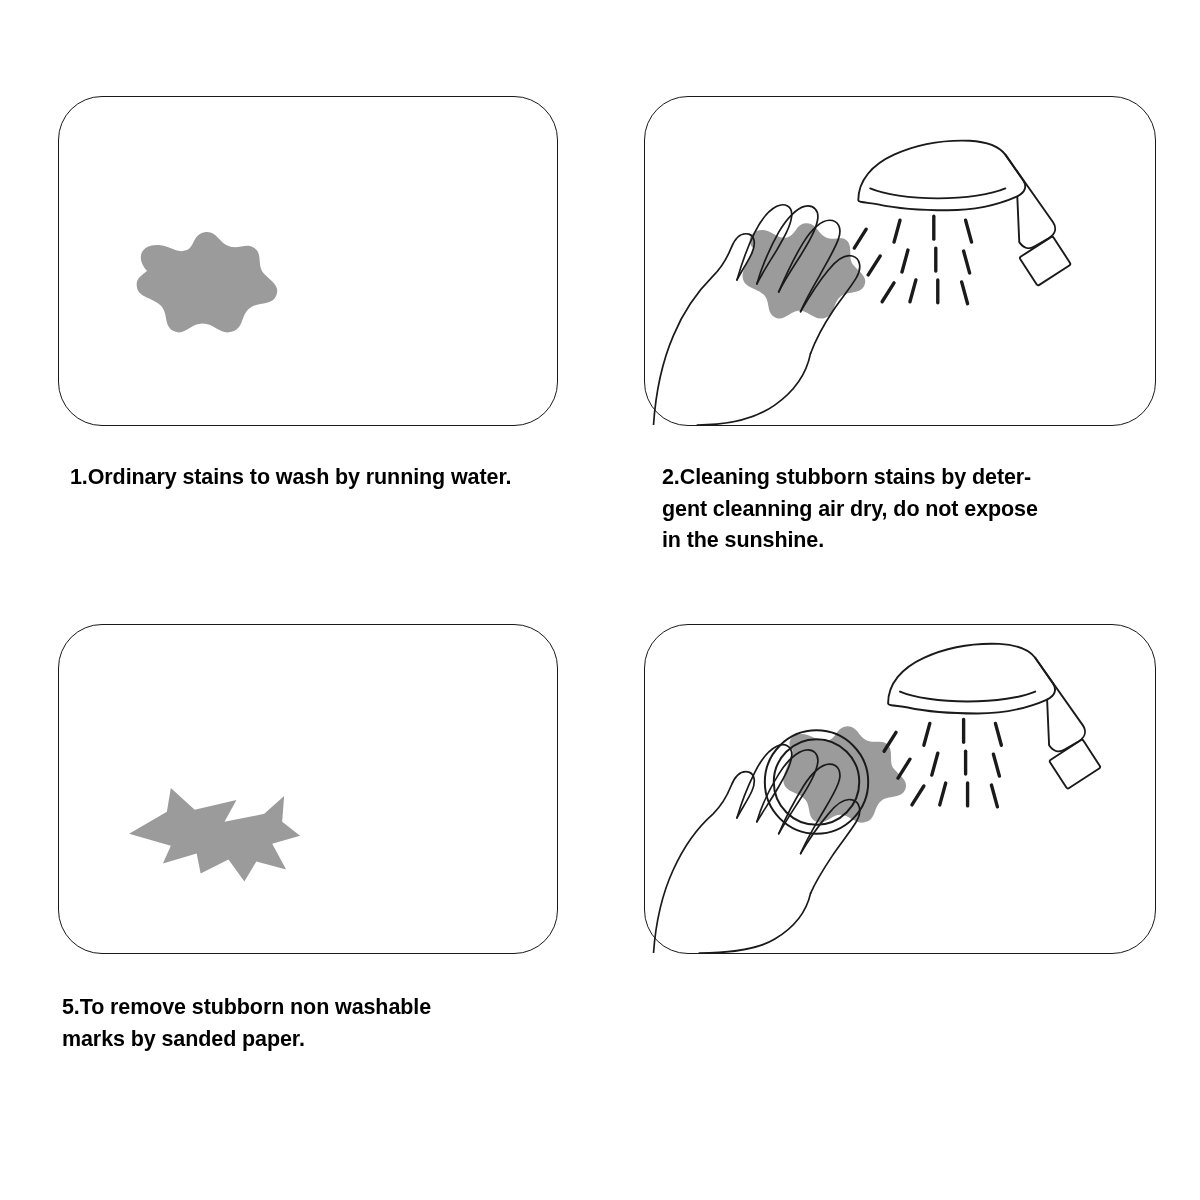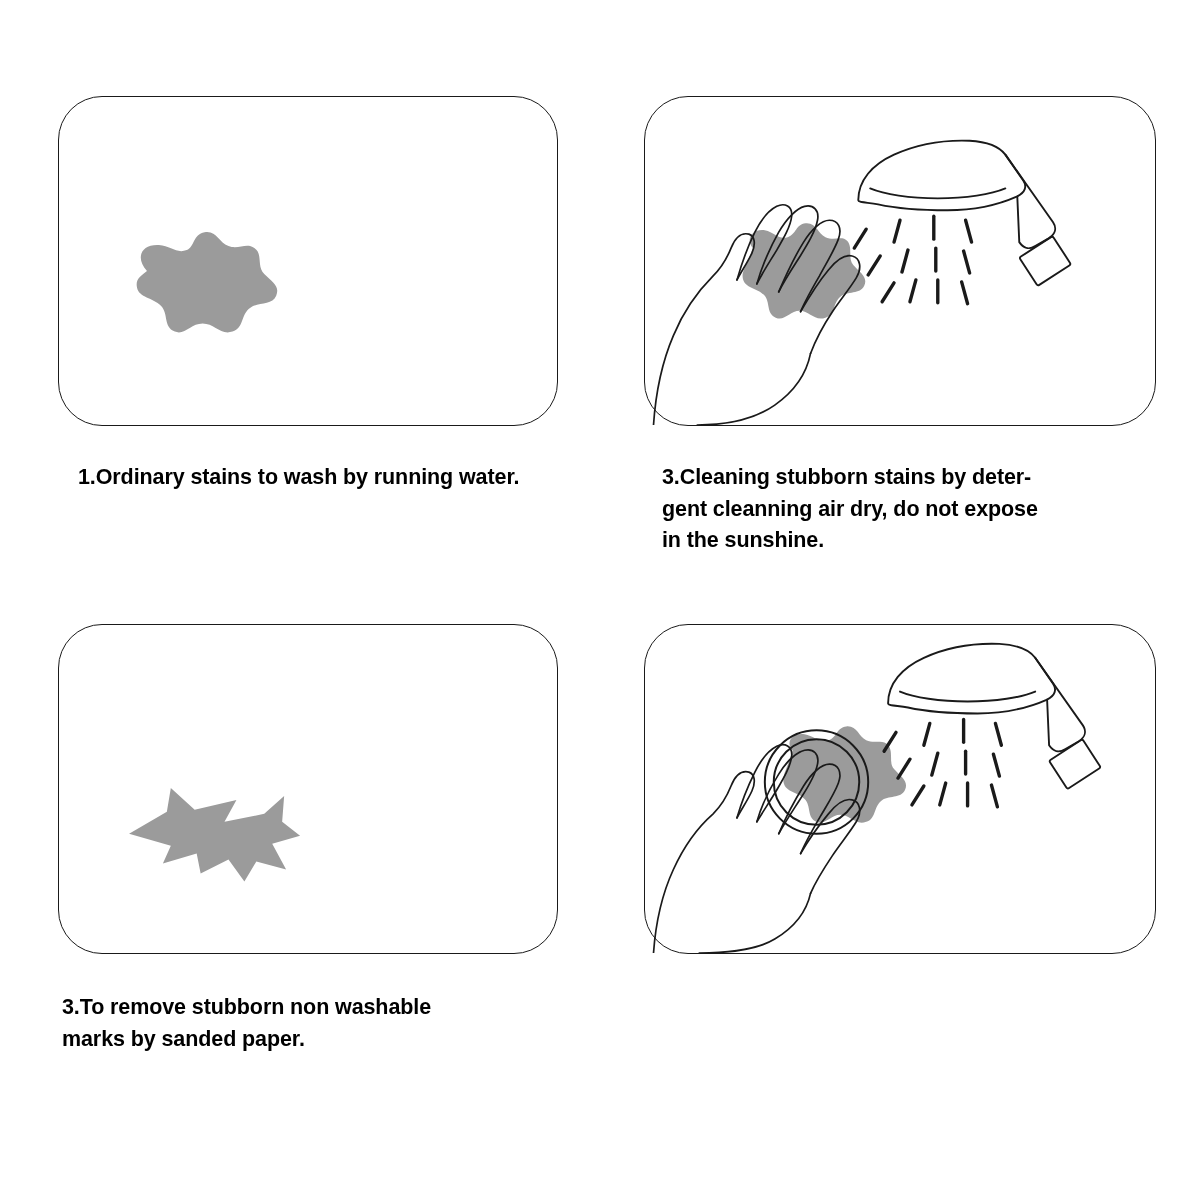--- a/index.html
+++ b/index.html
@@ -53,21 +53,21 @@
     display: block;
   }
   .caption {
     position: absolute;
     font-size: 21.5px;
     font-weight: bold;
     line-height: 1.47;
     letter-spacing: -0.1px;
     white-space: pre-line;
   }
-  .cell-1 .caption { left: 70px; top: 462px; width: 480px; margin-left: 8px; }
+  .cell-1 .caption { left: 70px; top: 462px; width: 480px; }
   .cell-2 .caption { left: 62px; top: 462px; width: 500px; }
   .cell-3 .caption { left: 62px; top: 392px; width: 490px; }
   .cell-4 .caption { left: 28px; top: 385px; width: 540px; }
 </style>
 </head>
 <body>
 
 <div class="sheet">
   <div class="grid">
 
@@ -141,37 +141,37 @@
                      C344 45 356 50 362 58 L380 84 C384 90 382 96 374 100
                      C356 108 330 114 304 114 C278 114 252 112 234 108
                      C222 106 214 106 214 104 Z"></path>
             <path d="M226 92 C240 98 266 102 294 102 C322 102 348 98 362 92"></path>
             <path d="M362 58 L410 126 C414 132 412 138 406 142 L392 150
                      C386 154 380 152 376 146 L374 100"></path>
             <rect x="382" y="148" width="40" height="34" rx="2" transform="rotate(-33 402 165)"></rect>
           </g>
         </svg>
       </div>
-      <div class="caption">3.Cleaning stubborn stains by deter-
+      <div class="caption">2.Cleaning stubborn stains by deter-
 gent cleanning air dry, do not expose
 in the sunshine.</div>
     </div>
 
     <div class="cell cell-3">
       <div class="panel">
         <svg class="art" viewBox="0 0 500 330">
           <g>
             <path d="M70 210 L108 188 L112 164 L136 186 L178 176 L166 198
                      L206 190 L226 172 L224 198 L242 212 L214 220
                      L228 246 L198 238 L186 258 L170 236 L142 250
                      L138 230 L104 240 L112 222 Z" fill="#9b9b9b"></path>
           </g>
         </svg>
       </div>
-      <div class="caption">3.To remove stubborn  non washable
+      <div class="caption">5.To remove stubborn  non washable
 marks by sanded paper.</div>
     </div>
 
     <div class="cell cell-4">
       <div class="panel">
         <svg class="art" viewBox="0 0 512 330">
 
           <g>
             <path d="M148 126 C140 118 148 108 160 110 C170 112 175 119 184 116
                      C193 113 192 103 202 102 C213 101 214 112 222 116

